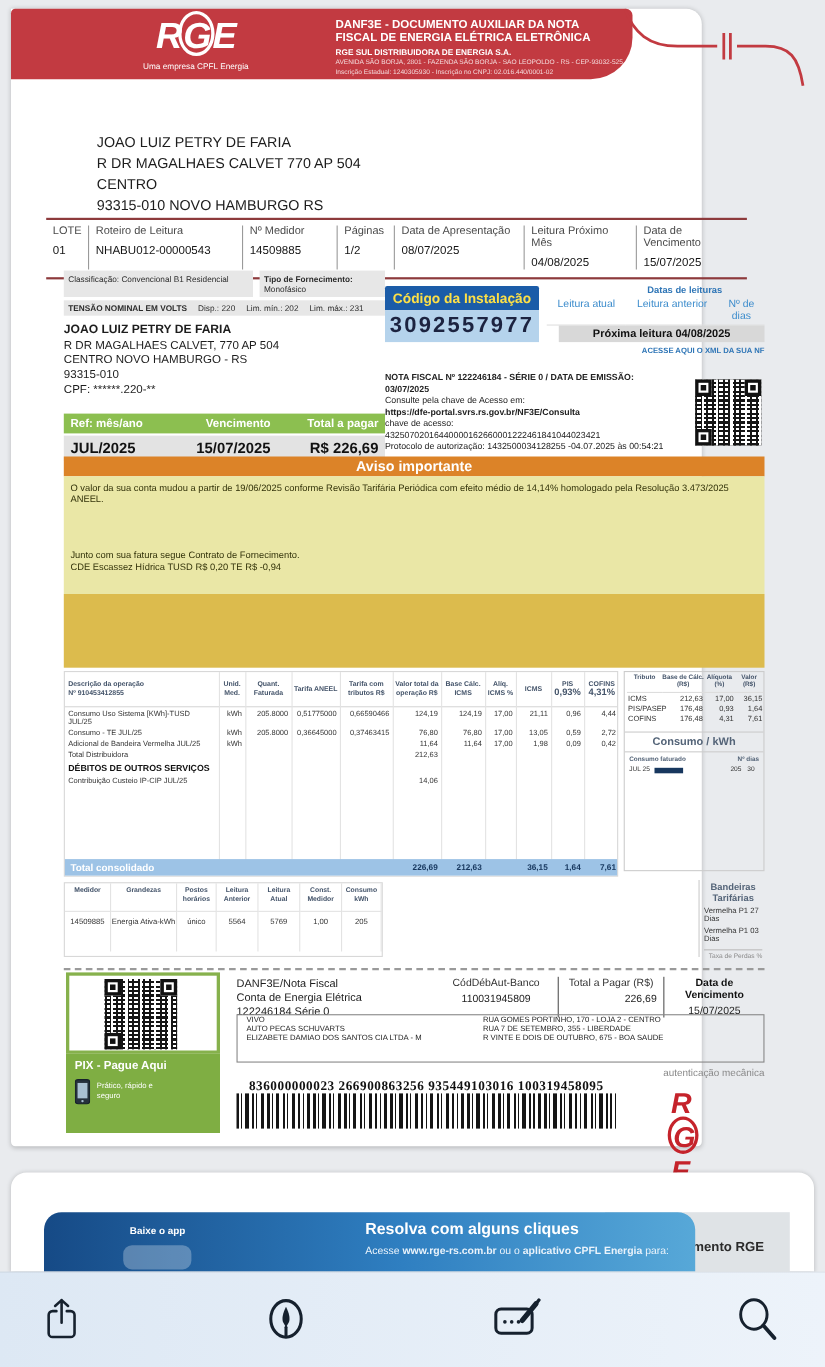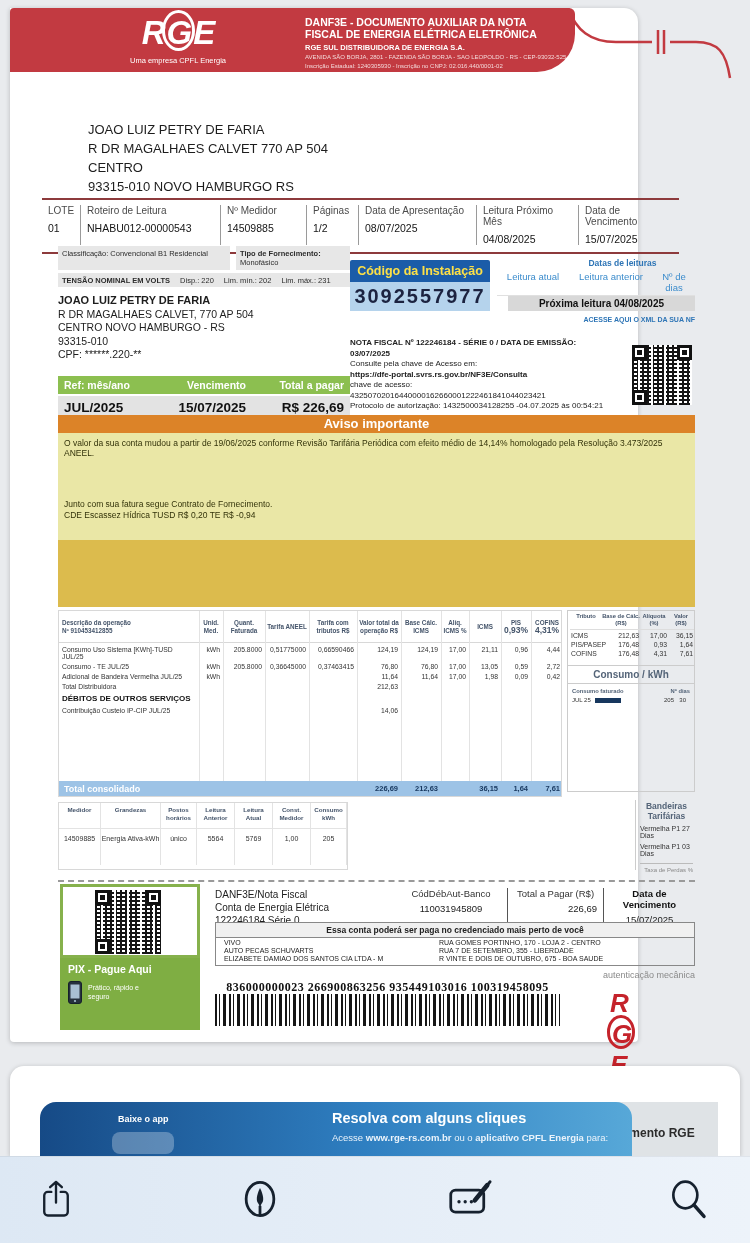--- a/index.html
+++ b/index.html
@@ -502,21 +502,20 @@
       <div class="pay-lab">Total a Pagar (R$)</div>
       <div class="pay-val tr2">226,69</div>
     </div>
     <div class="pay-cell vb">
       <div class="pay-lab">Data de Vencimento</div>
       <div class="pay-val">15/07/2025</div>
     </div>
   </div>
 
   <div class="cred-box">
-    <div class="cred-title">Essa conta poderá ser paga no credenciado mais perto de você</div>
     <div class="cred-row">
       <div class="nm">VIVO</div>
       <div>RUA GOMES PORTINHO, 170 - LOJA 2 - CENTRO</div>
     </div>
     <div class="cred-row">
       <div class="nm">AUTO PECAS SCHUVARTS</div>
       <div>RUA 7 DE SETEMBRO, 355 - LIBERDADE</div>
     </div>
     <div class="cred-row">
       <div class="nm">ELIZABETE DAMIAO DOS SANTOS CIA LTDA - M</div>

